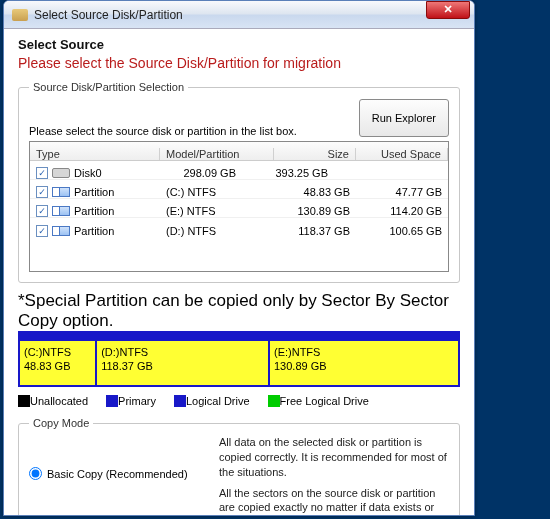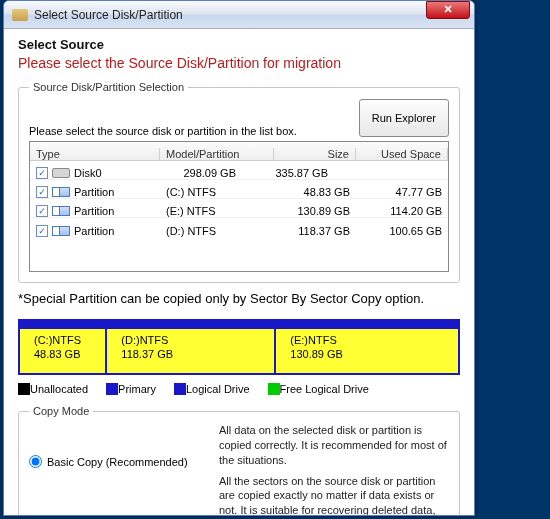--- a/index.html
+++ b/index.html
@@ -27,23 +27,23 @@
 .col-size { width: 82px; text-align: right; }
 .col-used { width: 92px; text-align: right; }
 .trow { border-bottom: 1px solid #f0f0f0; }
 .trow:last-child { border-bottom: none; }
 .td.col-type { display: flex; align-items: center; gap: 4px; }
 .chk { width: 12px; height: 12px; border: 1px solid #6a8fc0; background: #fff; display: inline-flex; align-items: center; justify-content: center; font-size: 9px; color: #2a62b0; line-height: 1; }
 .diskicon { width: 18px; height: 10px; background: #d6d6d6; border: 1px solid #888; border-radius: 2px; }
 .particon { width: 18px; height: 10px; border: 1px solid #4a78c4; background: linear-gradient(#cfe2fb, #9cc2f3); display: inline-flex; }
 .particon::before { content: ""; width: 6px; height: 100%; background: #fff; border-right: 1px solid #4a78c4; }
 .tspace { height: 34px; }
-.note { font-size: 13px; margin: 4px 0 13px; }
+.note { font-size: 17px; margin: 4px 0 0; }
 .diskmap { border: 2px solid #1818c8; height: 48px; display: flex; background: #ffff33; }
-.diskmap .seg { border-right: 2px solid #1818c8; padding: 4px 14px; font-size: 11px; line-height: 1.3; }
+.diskmap .seg { border-right: 2px solid #1818c8; padding: 4px 4px; font-size: 11px; line-height: 1.3; }
 .diskmap .seg:last-child { border-right: none; }
 .maphead { height: 10px; background: #1818c8; margin-bottom: -2px; }
 .legendrow { display: flex; gap: 18px; margin: 8px 0 10px; font-size: 11px; align-items: center; }
 .legendrow .item { display: flex; align-items: center; }
 .sw { width: 12px; height: 12px; display: inline-block; }
 .sw.unalloc { background: #000; }
 .sw.primary { background: #1818c8; }
 .sw.logical { background: #1818c8; }
 .sw.free { background: #0c0; }
 .moderow { display: flex; gap: 10px; font-size: 11px; margin-bottom: 6px; }
@@ -79,21 +79,21 @@
           <div class="th col-used">Used Space</div>
         </div>
         <div id="tbody">
             <div class="trow">
               <div class="td col-type">
                 <span class="chk">✓</span>
                 <span class="diskicon"></span>
                 <span>Disk0</span>
               </div>
               <div class="td col-size">298.09 GB</div>
-              <div class="td col-used">335.87 GB</div>
+              <div class="td col-used">393.25 GB</div>
             </div>
             <div class="trow">
               <div class="td col-type">
                 <span class="chk">✓</span>
                 <span class="particon"></span>
                 <span>Partition</span>
               </div>
               <div class="td col-model">(C:)  NTFS</div>
               <div class="td col-size">48.83 GB</div>
               <div class="td col-used">47.77 GB</div>

